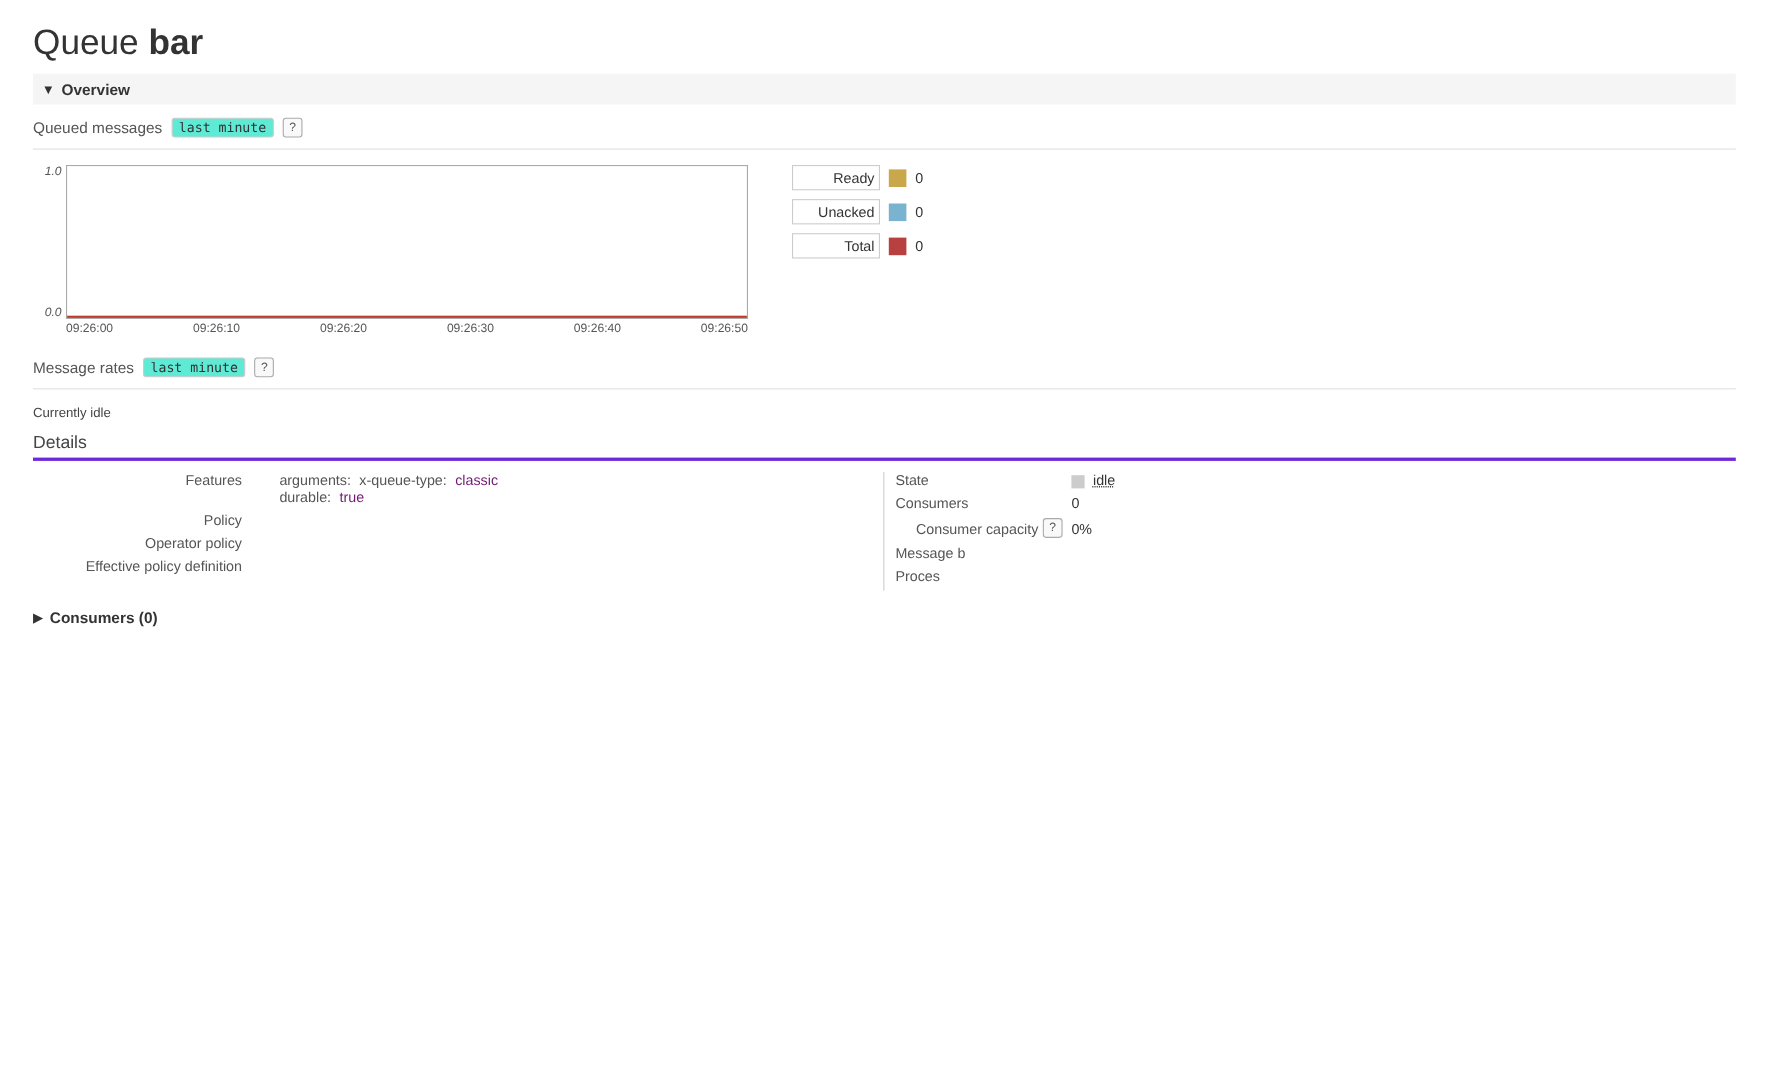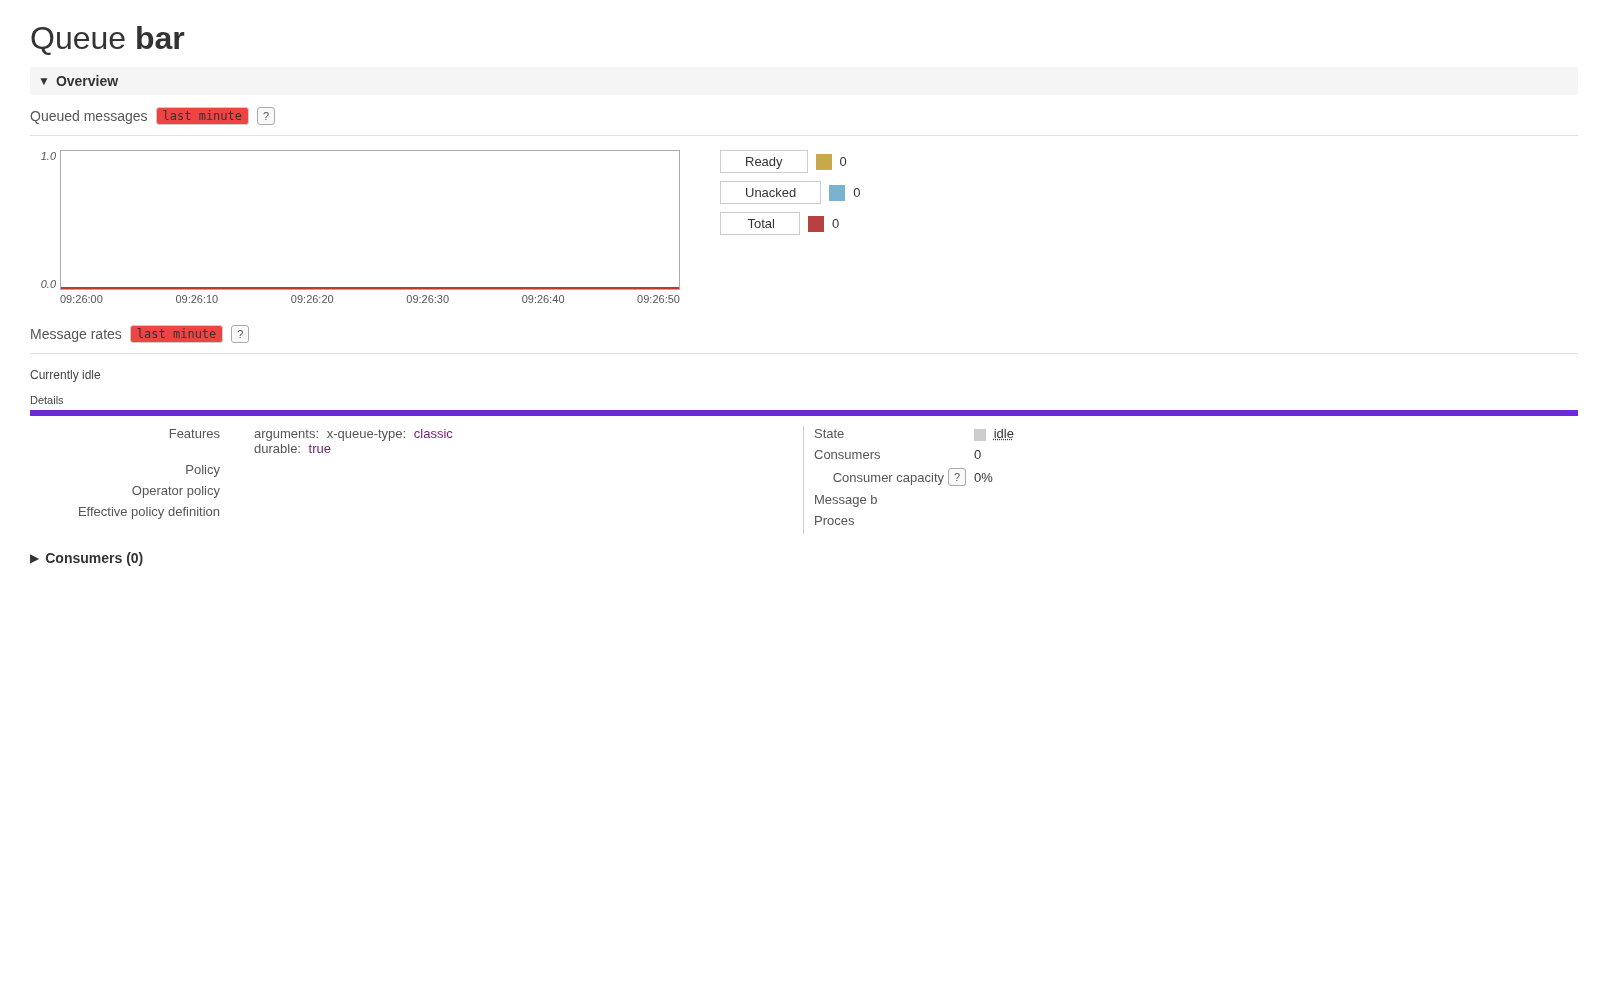--- a/index.html
+++ b/index.html
@@ -35,21 +35,21 @@
     }
     .subsection-title {
       display: flex;
       align-items: center;
       gap: 8px;
       margin-bottom: 8px;
       font-size: 14px;
       color: #555;
     }
     .badge {
-      background: #ef4444;
+      background: #5eead4;
       border: 1px solid #ccc;
       border-radius: 3px;
       padding: 1px 6px;
       font-size: 12px;
       font-family: monospace;
       color: #333;
     }
     .help-btn {
       width: 18px;
       height: 18px;
@@ -116,21 +116,21 @@
       gap: 8px;
       min-width: 160px;
     }
     .legend-item {
       display: flex;
       align-items: center;
       gap: 8px;
     }
     .legend-label-box {
       border: 1px solid #ccc;
-      padding: 3px 24px;
+      padding: 3px 4px;
       min-width: 80px;
       text-align: right;
       font-size: 13px;
       background: #fff;
     }
     .legend-color {
       width: 16px;
       height: 16px;
       display: inline-block;
     }
@@ -147,23 +147,23 @@
     }
     .currently-idle {
       font-size: 12px;
       color: #444;
       margin-bottom: 8px;
     }
     .details-section {
       margin-top: 10px;
     }
     .details-header {
-      font-size: 11px;
+      font-size: 16px;
       color: #444;
-      border-bottom: 6px solid #6d28d9;
+      border-bottom: 3px solid #6d28d9;
       padding-bottom: 4px;
       margin-bottom: 10px;
     }
     .details-table {
       display: flex;
       width: 100%;
     }
     .details-left {
       width: 50%;
       border-right: 1px solid #ccc;

